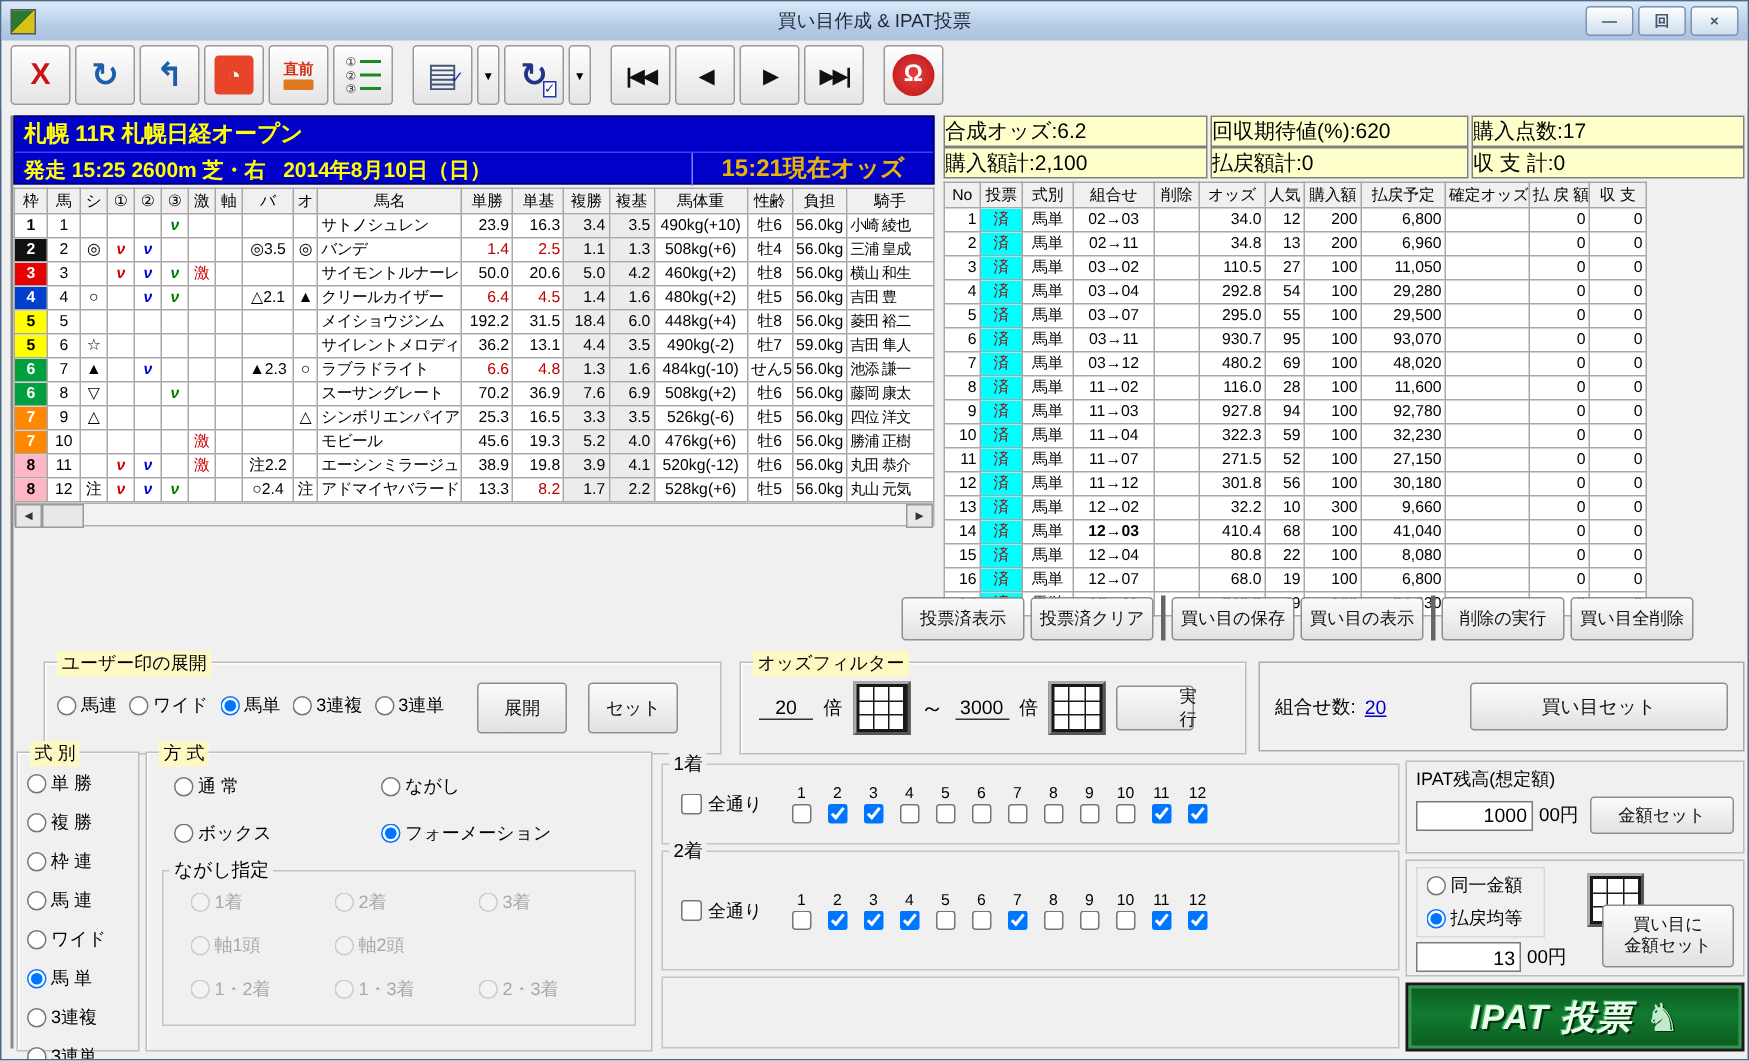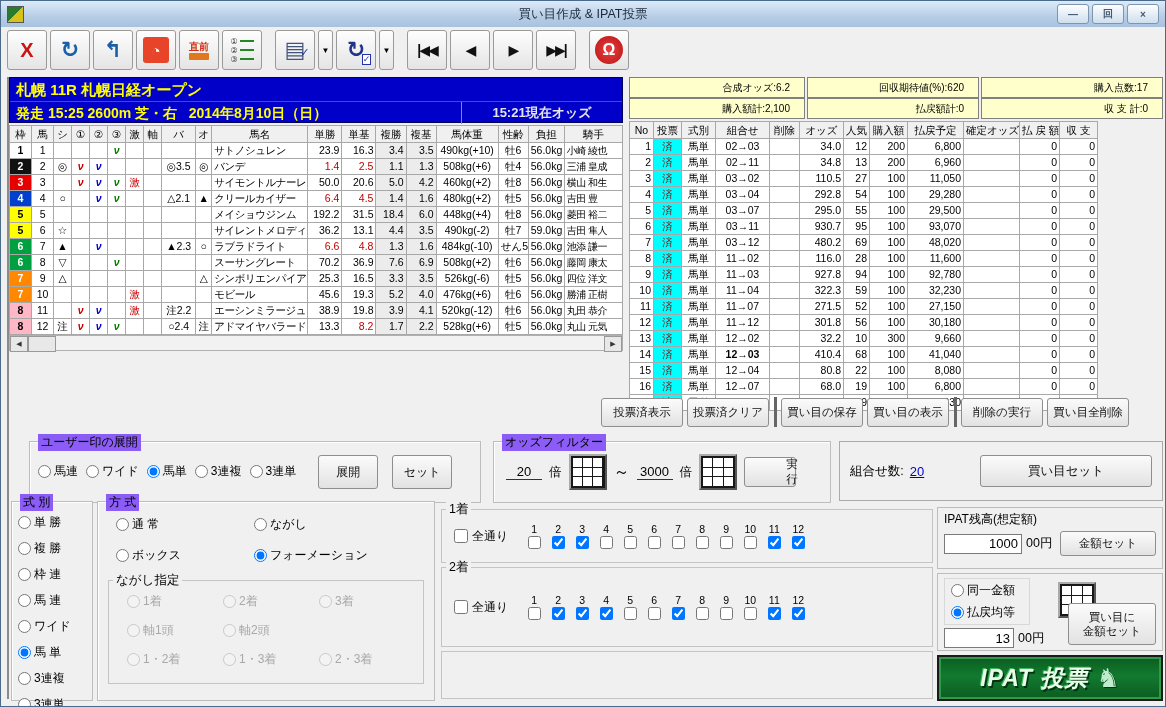--- a/index.html
+++ b/index.html
@@ -28,21 +28,21 @@
   .ic-sheet .chk{position:absolute;right:-4px;bottom:-2px;color:#2233aa;font-size:11px;font-weight:bold;}
   .ic-sync{color:#223388;font-weight:bold;font-size:22px;position:relative;}
   .ic-sync .chk{position:absolute;right:-6px;bottom:-2px;font-size:9px;color:#2233aa;background:#fff;border:1px solid #2233aa;line-height:9px;}
   .ic-nav{color:#111;font-weight:bold;font-size:14px;letter-spacing:-2px;}
   .ic-horseshoe{width:28px;height:28px;border-radius:50%;background:radial-gradient(#e84040,#b81414);color:#fff;font-weight:bold;font-size:16px;display:flex;align-items:center;justify-content:center;}
   
   .race-header{position:absolute;left:8px;top:76px;width:614px;height:46px;background:#0000c8;color:#ffff00;box-sizing:border-box;border:1px solid #000060;}
   .race-line1{height:23px;line-height:23px;font-weight:bold;font-size:15px;padding-left:6px;border-bottom:1px solid #4040ff;white-space:nowrap;}
   .race-line2{height:22px;display:flex;font-weight:bold;font-size:14px;}
   .race-info{flex:1;line-height:22px;padding-left:6px;white-space:nowrap;}
-  .race-odds-time{width:160px;border-left:1px solid #8080ff;color:#e5e5e5;text-align:center;line-height:22px;font-size:13px;}
+  .race-odds-time{width:160px;border-left:1px solid #8080ff;color:#eab308;text-align:center;line-height:22px;font-size:16px;}
   
   table{border-collapse:collapse;table-layout:fixed;background:#fff;}
   .horse-table{position:absolute;left:8px;top:124px;width:614px;border:1px solid #404040;}
   .bet-table{position:absolute;left:628px;top:120px;width:468px;border:1px solid #404040;}
   th,td{border:1px solid #a8a8a8;font-size:10.5px;padding:0 2px;height:15px;line-height:15px;white-space:nowrap;overflow:hidden;font-family:"Liberation Sans","DejaVu Sans",sans-serif;}
   th{background:#f0f0f0;text-align:center;font-weight:normal;height:16px;}
   .horse-table td{text-align:center;}
   td.al{text-align:left;letter-spacing:-0.5px;}
   td.ar{text-align:right;}
   td.graycol{background:#ececec;}
@@ -53,31 +53,31 @@
   td.geki{color:#cc0000;}
   td.waku{font-weight:bold;}
   td.sumi{background:#00ffff;color:#990000;text-align:center;}
   .hscroll{position:absolute;left:8px;top:334px;width:614px;height:16px;background:#f2f2f2;border:1px solid #b0b0b0;box-sizing:border-box;display:flex;}
   .sbtn{width:16px;height:14px;background:#e8e8e8;border:1px solid #999;font-size:7px;display:flex;align-items:center;justify-content:center;color:#333;}
   .sthumb{width:26px;height:14px;background:#e8e8e8;border:1px solid #999;}
   .strack{flex:1;}
   
   .summary{position:absolute;left:628px;top:76px;width:534px;height:42px;}
   .sumrow{display:flex;height:21px;box-sizing:border-box;}
-  .sumcell{background:#ffffcc;border:1px solid #808080;box-sizing:border-box;font-size:10px;line-height:19px;text-align:right;padding-right:14px;margin-right:2px;padding-left:28px;}
+  .sumcell{background:#ffffcc;border:1px solid #808080;box-sizing:border-box;font-size:14px;line-height:19px;padding-right:14px;margin-right:2px;}
   .sumcell:last-child{margin-right:0;}
   .sc1{width:176px;} .sc2{width:172px;} .sc3{flex:1;}
   
   .bet-buttons{position:absolute;left:600px;top:394px;width:534px;height:32px;display:flex;align-items:flex-end;}
   .btn{border:1px solid #8e8e8e;border-radius:3px;background:linear-gradient(#fbfbfb,#e2e2e2);font-size:11.5px;color:#111;display:flex;align-items:center;justify-content:center;box-sizing:border-box;font-family:"Liberation Sans","DejaVu Sans",sans-serif;}
   .bet-buttons .btn{width:82px;height:29px;margin-right:4px;}
   .vsep{width:3px;height:30px;background:#666;margin:0 4px 0 1px;}
   
   .fs{position:absolute;border:1px solid #bdbdbd;box-shadow:inset 1px 1px 0 #fff;box-sizing:border-box;}
-  .fs .legend{position:absolute;top:-8px;left:8px;background:#8b5cf6;padding:0 3px;font-size:12px;}
+  .fs .legend{position:absolute;top:-8px;left:8px;background:#fef9c3;padding:0 3px;font-size:12px;}
   .radio-item{display:inline-flex;align-items:center;font-size:12px;margin-right:8px;white-space:nowrap;}
   .radio-item input{width:13px;height:13px;margin:0 3px 0 0;}
   .radio-item.dis{color:#a8a8a8;}
   .user-marks{left:28px;top:440px;width:452px;height:62px;}
   .um-body{display:flex;align-items:center;height:100%;padding-left:8px;}
   .um-body .btn{width:60px;height:34px;font-size:12px;margin-left:14px;}
   .odds-filter{left:492px;top:440px;width:338px;height:62px;}
   .of-body{display:flex;align-items:center;height:100%;padding-left:12px;gap:7px;}
   .uline{display:inline-block;min-width:36px;text-align:center;border-bottom:1px solid #333;font-size:13px;}
   .keypad{width:30px;height:28px;background:#181818;border:2px outset #aaa;display:grid;grid-template-columns:repeat(3,1fr);grid-template-rows:repeat(3,1fr);gap:1px;padding:2px;box-sizing:content-box;}

